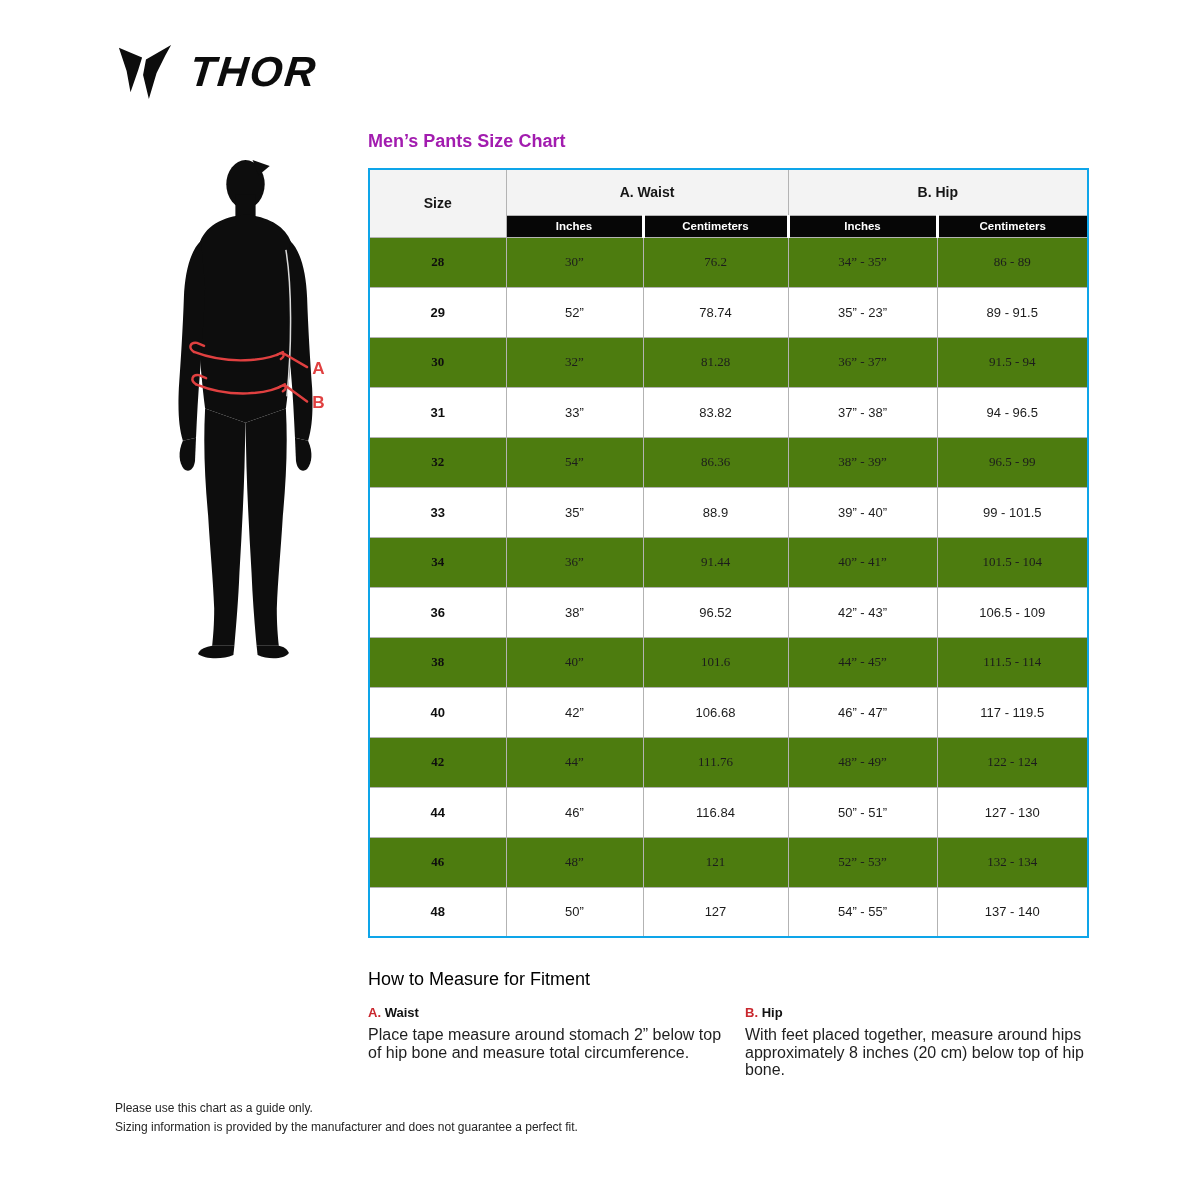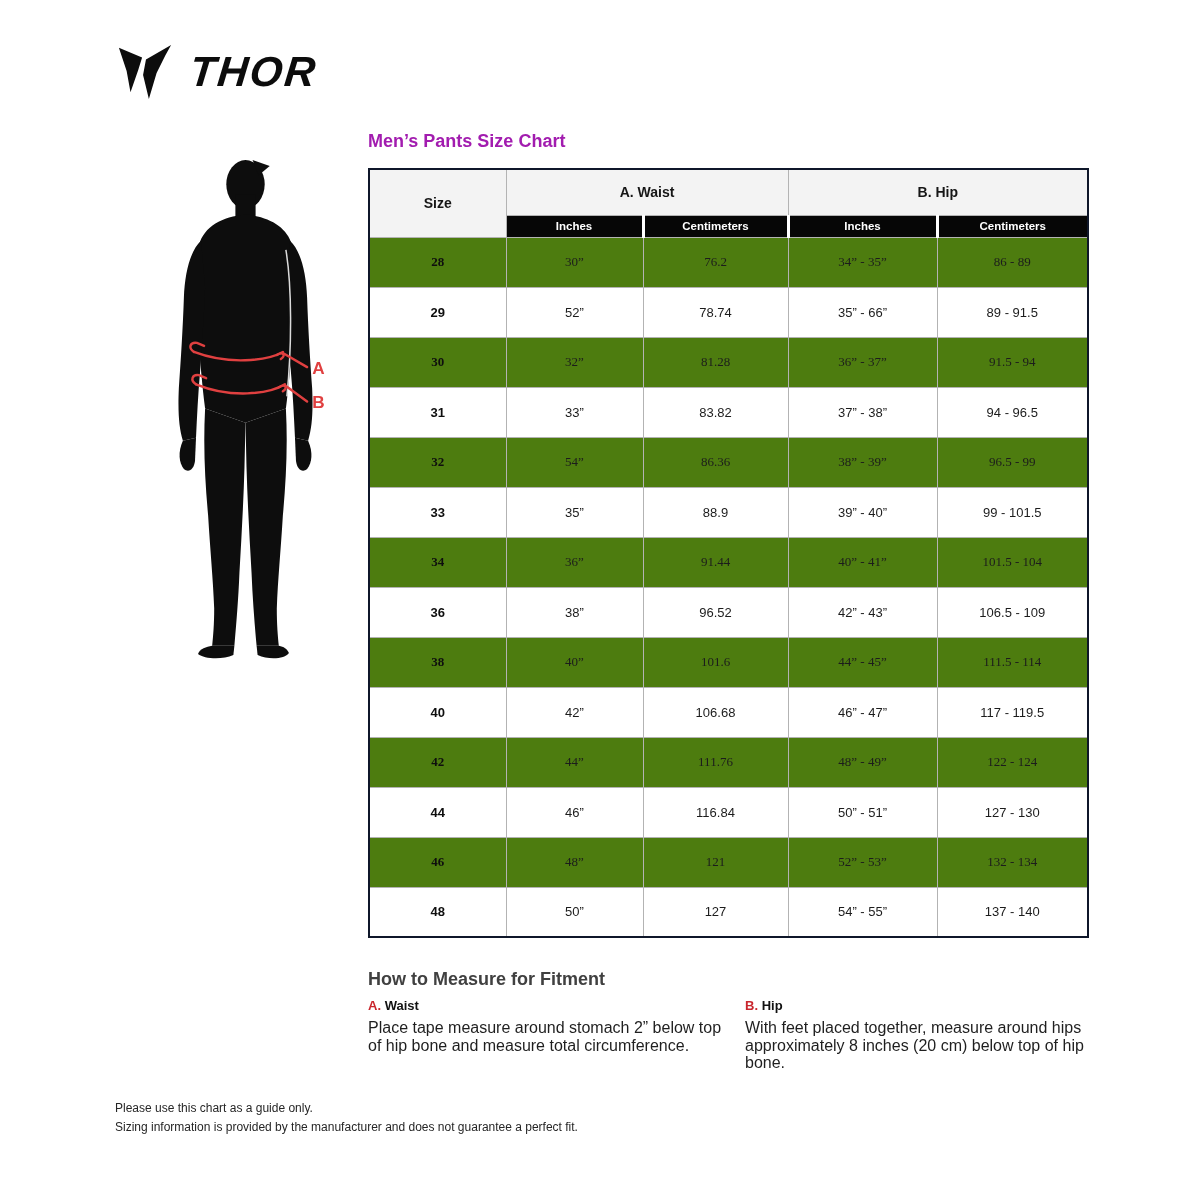--- a/index.html
+++ b/index.html
@@ -21,38 +21,38 @@
   
   .figure { position:absolute; left:146px; top:154px; width:200px; height:510px; }
   .figure svg { width:100%; height:100%; display:block; }
   .fig-label { font:bold 17px "Liberation Sans", sans-serif; }
 
   
   .content { position:absolute; left:368px; top:131px; width:719px; }
   h1.page-title { font-size:18px; font-weight:bold; margin:0 0 16px 0; color:#a21caf; }
 
   table.size-table {
-    width:719px; border-collapse:collapse; border:2px solid #0f172a;
+    width:719px; border-collapse:collapse; border:2px solid #0ea5e9;
     table-layout:fixed;
   }
   .size-table th, .size-table td { border:1px solid #b3b3b3; text-align:center; padding:0; }
   .size-table thead th.top-h {
     background:#f3f3f3; height:46px; font-size:14px; font-weight:bold; color:#161616;
   }
   .size-table thead tr.subhead th {
     background:#060606; color:#ffffff; height:22px; font-size:11.5px; font-weight:bold;
   }
   .size-table thead tr.subhead th + th { border-left:3px solid #ffffff; }
   .size-table td { height:50px; font-size:13px; color:#1c1c1c; background:#ffffff; }
   .size-table td.size-col { font-weight:bold; color:#0e0e0e; }
   .size-table tr.shade td { background:#4d7c0f;font-family:Liberation Serif, serif; }
 
   
   .howto { margin-top:31px; }
-  .howto h2 { font-size:18px; font-weight:bold; margin:0 0 8px 0; color:#404040; }
+  .howto h2 { font-size:18px; font-weight:normal; margin:0 0 15px 0; color:#000000; }
   .howto .cols { display:flex; }
   .howto .col { width:377px; }
   .howto .col.hip { width:342px; }
   .howto h3 { font-size:13px; font-weight:bold; margin:0; color:#121212; }
   .howto .red { color:var(--accent-red); }
   .howto p { font-size:16px; line-height:17.5px; margin:6px 0 0 0; color:#1f1f1f; max-width:356px; }
 
   
   .disclaimer { position:absolute; left:115px; top:1099px; font-size:12px; line-height:19px; color:#262626; }
   .disclaimer p { margin:0; }
@@ -129,21 +129,21 @@
           <td class="size-col">28</td>
           <td>30”</td>
           <td>76.2</td>
           <td>34” - 35”</td>
           <td>86 - 89</td>
         </tr>
         <tr>
           <td class="size-col">29</td>
           <td>52”</td>
           <td>78.74</td>
-          <td>35” - 66”</td>
+          <td>35” - 23”</td>
           <td>89 - 91.5</td>
         </tr>
         <tr class="shade">
           <td class="size-col">30</td>
           <td>32”</td>
           <td>81.28</td>
           <td>36” - 37”</td>
           <td>91.5 - 94</td>
         </tr>
         <tr>

